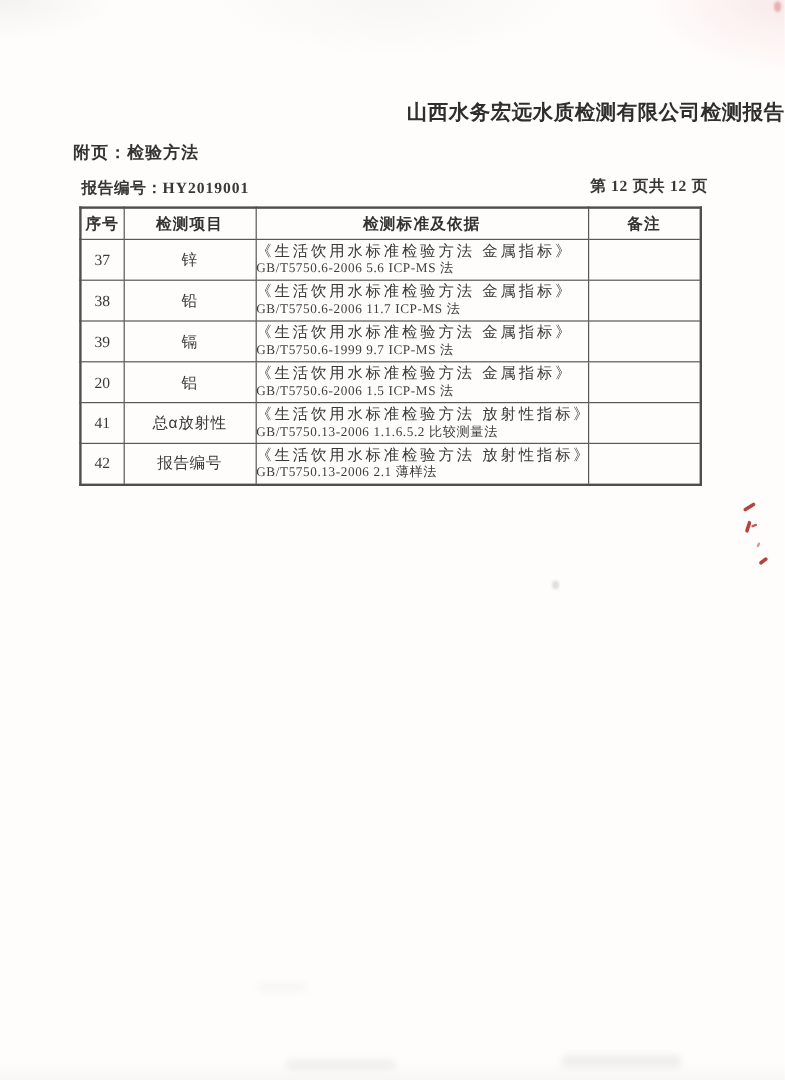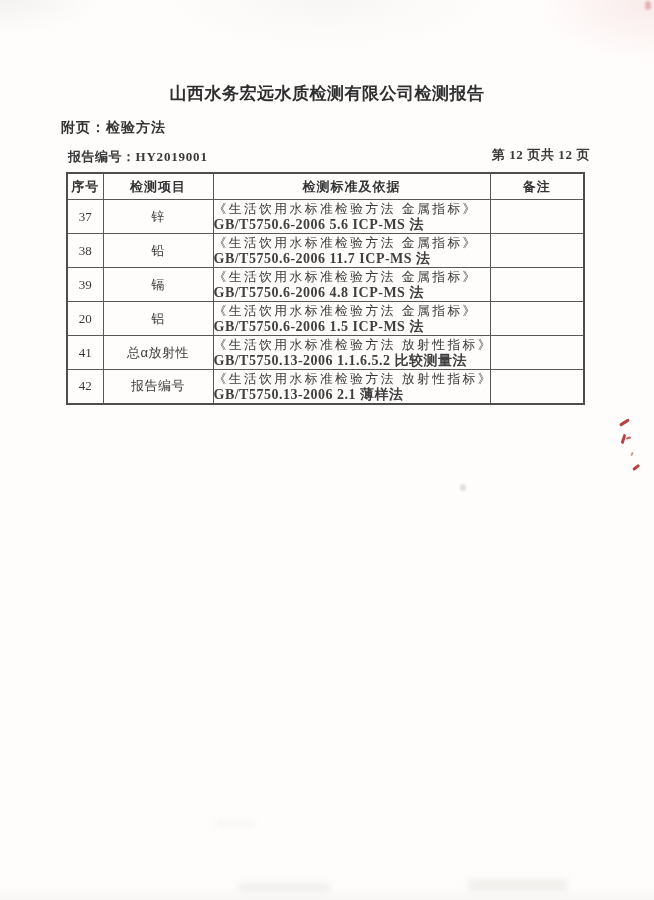--- a/index.html
+++ b/index.html
@@ -11,21 +11,21 @@
   .paper{
     position:absolute;inset:0;
     background:
       radial-gradient(170px 90px at 100% 0%, rgba(236,194,194,0.32), rgba(236,194,194,0) 70%),
       radial-gradient(130px 45px at 0% 0%, rgba(150,148,145,0.10), rgba(150,148,145,0) 75%),
       radial-gradient(200px 60px at 50% 0%, rgba(160,158,155,0.07), rgba(160,158,155,0) 80%),
       linear-gradient(0deg, rgba(140,138,135,0.06), rgba(140,138,135,0) 14px),
       #fffdfc;
   }
   .title{
-    position:absolute;top:82px;left:0;width:654px;text-align:center;
+    position:absolute;top:82px;left:0;width:654px;text-align:right;
     font-size:17px;font-weight:bold;color:#2e2e2e;letter-spacing:0.5px;
   }
   .subtitle{
     position:absolute;top:119px;left:61px;
     font-size:14px;font-weight:bold;color:#333;letter-spacing:1px;
   }
   .report-no{
     position:absolute;top:148px;left:68px;
     font-size:13px;font-weight:600;color:#383838;letter-spacing:0.5px;
   }
@@ -43,22 +43,22 @@
   table.methods{border:2px solid #4e4e4e;}
   .methods th,.methods td{border:1px solid #585858;padding:0;vertical-align:middle;}
   .methods thead th{
     height:25px;font-size:13px;font-weight:bold;text-align:center;letter-spacing:1px;color:#333;margin-top:24px;
   }
   .methods tbody tr{height:34px;}
   .c-no{text-align:center;font-size:13px;font-family:"Liberation Serif","DejaVu Serif",serif;}
   .c-item{text-align:center;font-size:13px;letter-spacing:0.5px;}
   .c-std{padding:1px 2px 1px 9px;}
   .std1{font-size:12.8px;letter-spacing:2.4px;line-height:16px;white-space:nowrap;color:#3a3a3a;}
-  .std2{font-size:14px;letter-spacing:0.5px;line-height:15px;white-space:nowrap;
-        font-family:"Liberation Serif","DejaVu Serif",serif;color:#3f3f3f;font-weight:bold;}
+  .std2{font-size:11px;letter-spacing:0.5px;line-height:15px;white-space:nowrap;
+        font-family:"Liberation Serif","DejaVu Serif",serif;color:#3f3f3f;}
   
   .red-mark{position:absolute;background:#b5443f;border-radius:2px;}
   .rm-a{left:619px;top:421px;width:11px;height:3px;transform:rotate(-32deg);}
   .rm-b{left:622px;top:434px;width:3px;height:10px;transform:rotate(18deg);border-radius:2px 3px 2px 3px;}
   .rm-b2{left:626px;top:437px;width:5px;height:2px;transform:rotate(-20deg);opacity:.85;}
   .rm-c{left:631px;top:452px;width:2px;height:4px;transform:rotate(25deg);opacity:.55;}
   .rm-d{left:632px;top:466px;width:8px;height:2.5px;transform:rotate(-38deg);}
   .pink-dot{position:absolute;left:645px;top:1px;width:6px;height:9px;background:rgba(214,130,135,0.55);
             border-radius:50%;filter:blur(1px);}
   .speck{position:absolute;left:460px;top:484px;width:6px;height:7px;border-radius:50%;
@@ -113,21 +113,21 @@
           <div class="std1">《生活饮用水标准检验方法  金属指标》</div>
           <div class="std2">GB/T5750.6-2006  11.7 ICP-MS 法</div>
         </td>
         <td class="c-remark"></td>
       </tr>
       <tr>
         <td class="c-no">39</td>
         <td class="c-item">镉</td>
         <td class="c-std">
           <div class="std1">《生活饮用水标准检验方法  金属指标》</div>
-          <div class="std2">GB/T5750.6-2006  4.8 ICP-MS 法</div>
+          <div class="std2">GB/T5750.6-1999  9.7 ICP-MS 法</div>
         </td>
         <td class="c-remark"></td>
       </tr>
       <tr>
         <td class="c-no">20</td>
         <td class="c-item">铝</td>
         <td class="c-std">
           <div class="std1">《生活饮用水标准检验方法  金属指标》</div>
           <div class="std2">GB/T5750.6-2006  1.5 ICP-MS 法</div>
         </td>

